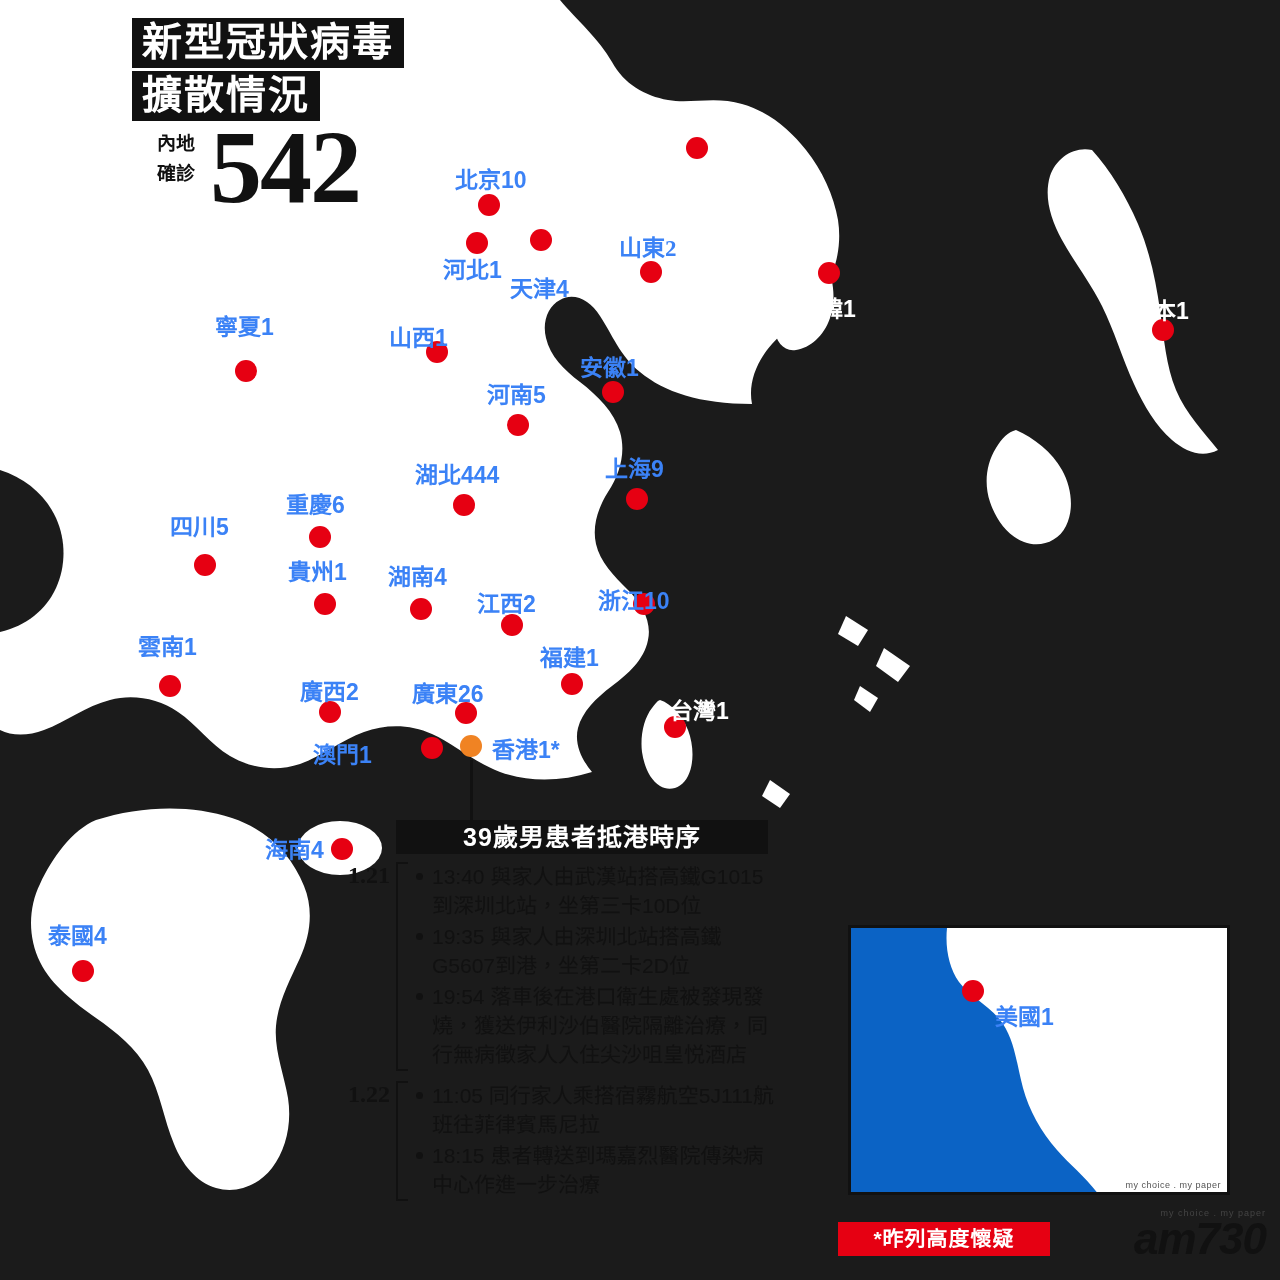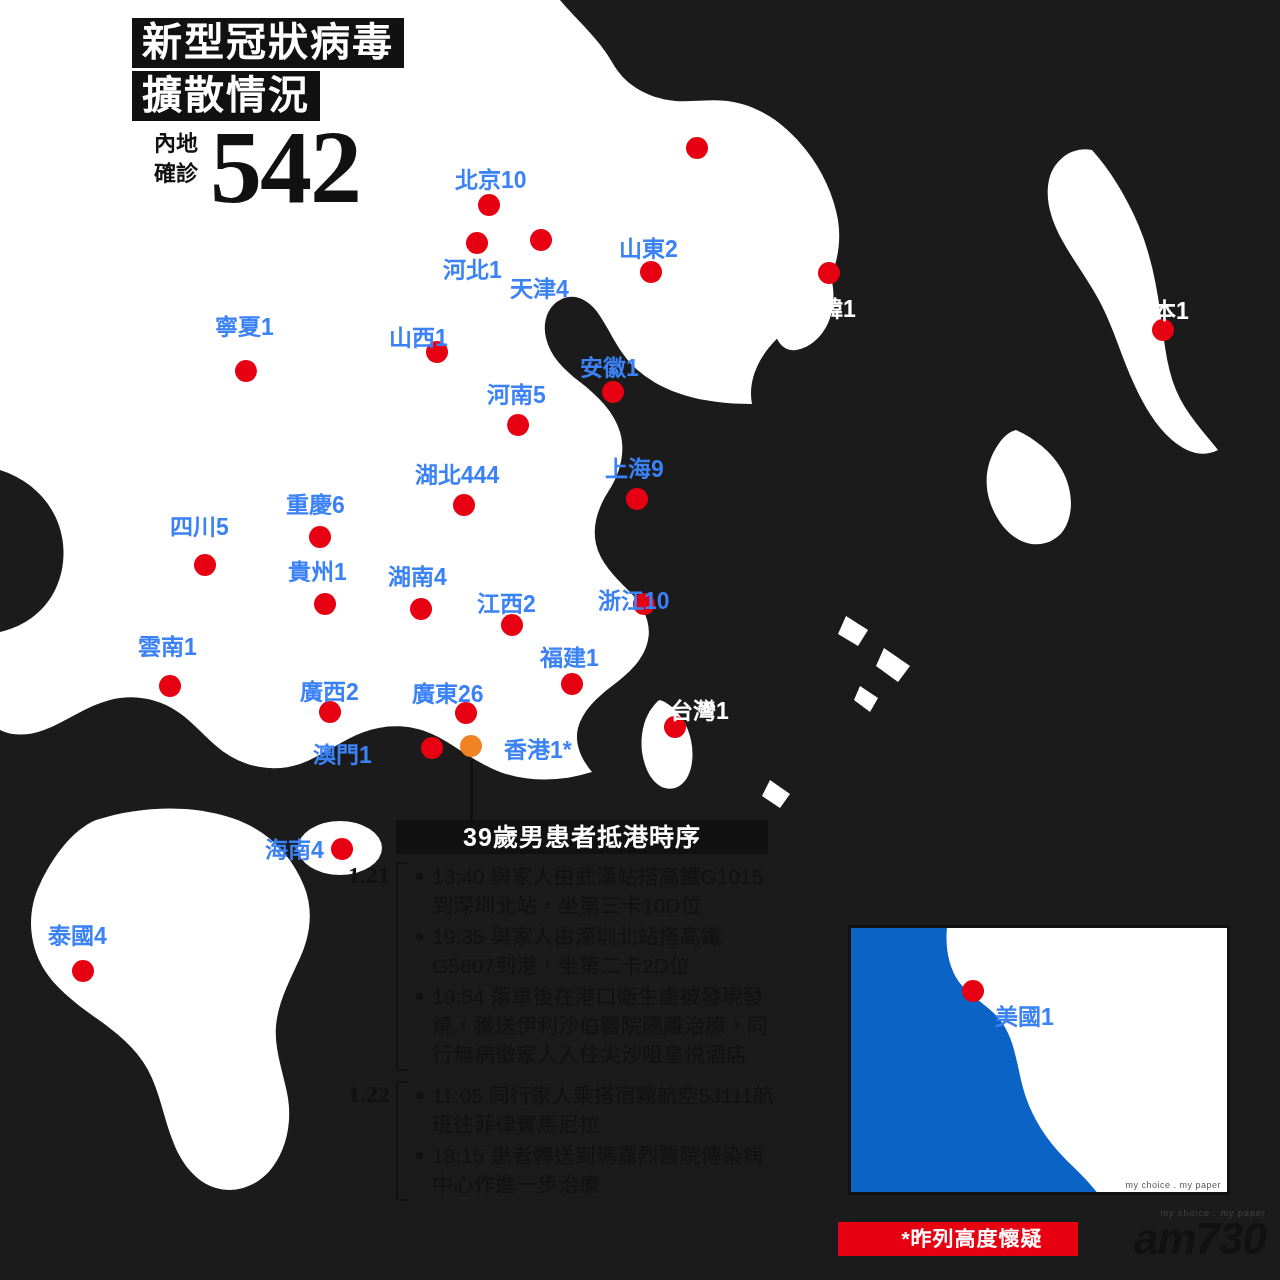--- a/index.html
+++ b/index.html
@@ -20,21 +20,21 @@
   .title-line{
     background:#111;color:#fff;display:inline-block;
     font-weight:bold;letter-spacing:2px;
     padding:2px 10px 4px 10px;
   }
   .t1{font-size:40px;line-height:44px;}
   .t2{font-size:40px;line-height:44px;margin-top:3px;}
   .numrow{position:relative;margin-top:4px;height:84px;}
   .numrow .lbl{
     position:absolute;left:2px;top:4px;width:84px;
-    font-size:22px;font-weight:bold;line-height:30px;color:#111;
+    font-size:19px;font-weight:bold;line-height:30px;color:#111;
     text-align:center;
   }
   .numrow .lbl span{display:block;}
   .bignum{
     position:absolute;left:78px;top:-10px;
     font-size:104px;font-weight:bold;color:#111;line-height:104px;
     letter-spacing:-2px;
     font-family:"Liberation Serif","DejaVu Serif",serif;
   }
 
@@ -97,21 +97,21 @@
   .inset .pt .lab{font-size:23px;margin-top:27px;}
   .inset-credit{
     position:absolute;right:6px;bottom:2px;font-size:9px;color:#555;
     letter-spacing:.5px;
   }
 
   
   .badge{
     position:absolute;left:838px;top:1222px;width:212px;height:34px;
     background:#e60012;color:#fff;font-size:21px;font-weight:bold;
-    text-align:center;line-height:34px;letter-spacing:1px;padding-left:28px;
+    text-align:center;line-height:34px;letter-spacing:1px;
   }
   .logo{
     position:absolute;right:14px;top:1208px;
     font-size:44px;font-weight:bold;color:#111;font-style:italic;
     letter-spacing:-1px;
     font-family:"Liberation Sans","DejaVu Sans",sans-serif;
   }
   .logo small{
     display:block;font-size:9px;font-style:normal;font-weight:normal;
     letter-spacing:1px;color:#444;text-align:right;margin-bottom:-4px;
@@ -212,21 +212,21 @@
       <div class="pt">
         <div class="dot" style="left: 530px; top: 229px;"></div>
         <div class="lab onwhite" style="left: 510px; top: 258px; margin-top: 19px;">天津4</div>
       </div>
       <div class="pt">
         <div class="dot" style="left: 466px; top: 232px;"></div>
         <div class="lab onwhite" style="left: 443px; top: 258px;">河北1</div>
       </div>
       <div class="pt">
         <div class="dot" style="left: 640px; top: 261px;"></div>
-        <div class="lab onwhite" style="left: 619px; top: 237px;">山東2</div>
+        <div class="lab onwhite" style="left: 619px; top: 237px; font-family: Liberation Serif, serif;">山東2</div>
       </div>
       <div class="pt">
         <div class="dot" style="left: 818px; top: 262px;"></div>
         <div class="lab ondark" style="left: 797px; top: 297px;">南韓1</div>
       </div>
       <div class="pt">
         <div class="dot" style="left: 1152px; top: 319px;"></div>
         <div class="lab ondark" style="left: 1130px; top: 299px;">日本1</div>
       </div>
       <div class="pt">
@@ -296,21 +296,21 @@
       <div class="pt">
         <div class="dot" style="left: 664px; top: 716px;"></div>
         <div class="lab ondark" style="left: 670px; top: 699px;">台灣1</div>
       </div>
       <div class="pt">
         <div class="dot" style="left: 421px; top: 737px;"></div>
         <div class="lab onwhite" style="left: 313px; top: 743px;">澳門1</div>
       </div>
       <div class="pt">
         <div class="dot orange" style="left: 460px; top: 735px;"></div>
-        <div class="lab onwhite" style="left: 492px; top: 738px; margin-left: 12px;">香港1*</div>
+        <div class="lab onwhite" style="left: 492px; top: 738px;">香港1*</div>
       </div>
       <div class="pt">
         <div class="dot" style="left: 331px; top: 838px;"></div>
         <div class="lab onwhite" style="left: 265px; top: 838px;">海南4</div>
       </div>
       <div class="pt">
         <div class="dot" style="left: 72px; top: 960px;"></div>
         <div class="lab onwhite" style="left: 48px; top: 924px;">泰國4</div>
       </div>
     </div>

